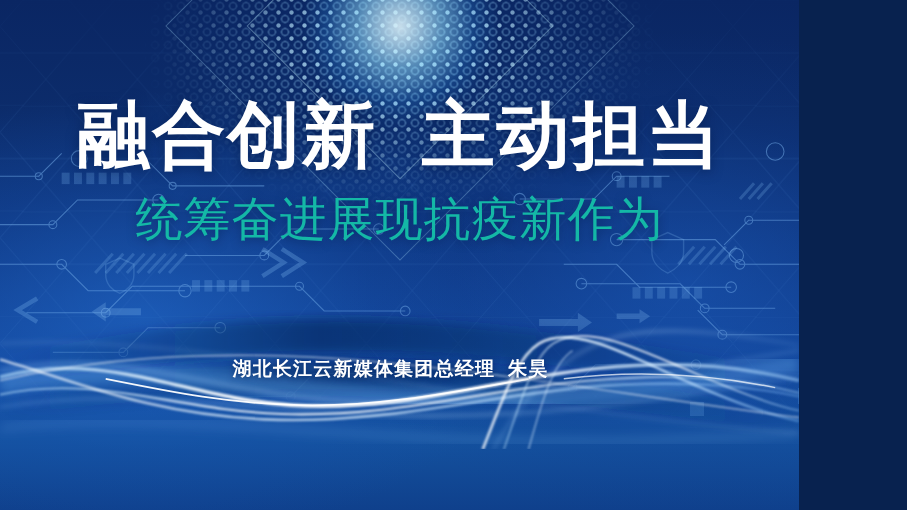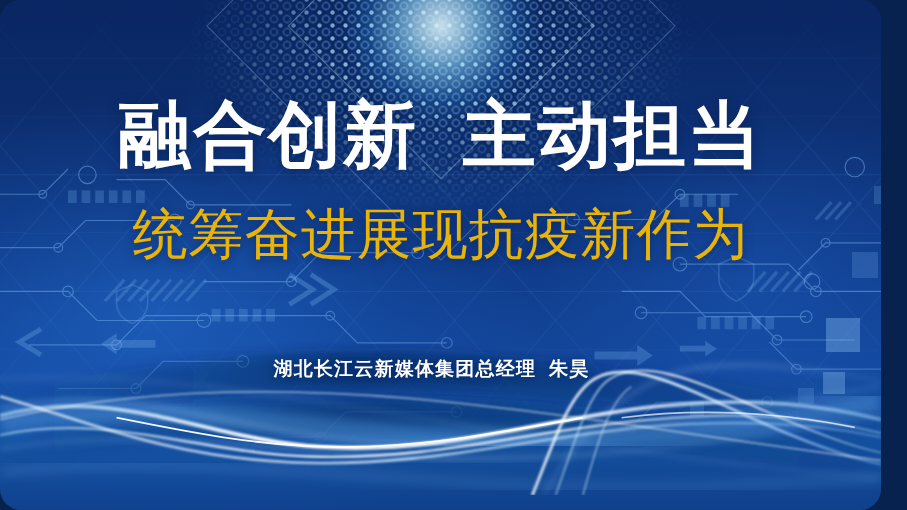--- a/index.html
+++ b/index.html
@@ -7,25 +7,24 @@
     padding: 0;
     background: #08224f;
   }
   body {
     font-family: "Liberation Sans", "DejaVu Sans", sans-serif;
   }
 
   
   .slide {
     position: relative;
-    width: 881px;
+    width: 799px;
     height: 510px;
     overflow: hidden;
     background: #0c2c6b;
-    border-radius: 21px;
   }
 
   
   .layer {
     position: absolute;
     inset: 0;
     pointer-events: none;
   }
 
   
@@ -141,23 +140,23 @@
     color: #ffffff;
     font-size: 73px;
     font-weight: bold;
     letter-spacing: 2px;
     line-height: 1.08;
     white-space: pre;
     text-shadow: 0 2px 12px rgba(4,24,70,0.55);
   }
 
   .title-sub {
-    margin-top: 29px;
-    color: #eab308;
-    font-size: 55px;
+    margin-top: 18px;
+    color: #14b8a6;
+    font-size: 47px;
     font-weight: normal;
     letter-spacing: 1px;
     line-height: 1.1;
     white-space: pre;
     text-shadow: 0 2px 10px rgba(4,24,70,0.5);
   }
 
   .byline {
     position: absolute;
     top: 356px;

